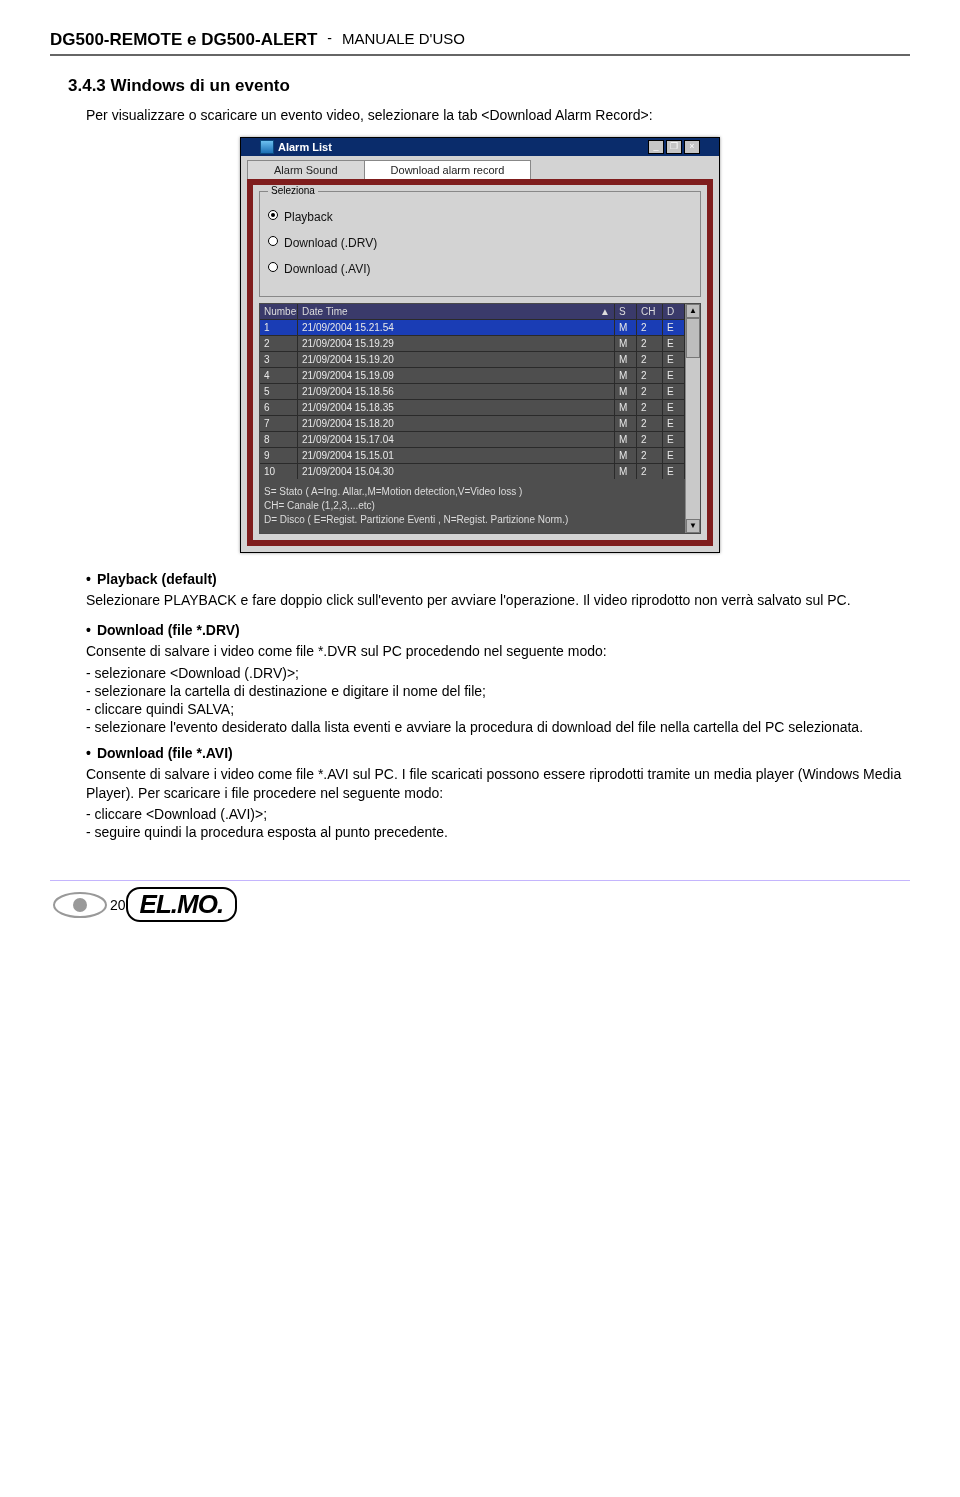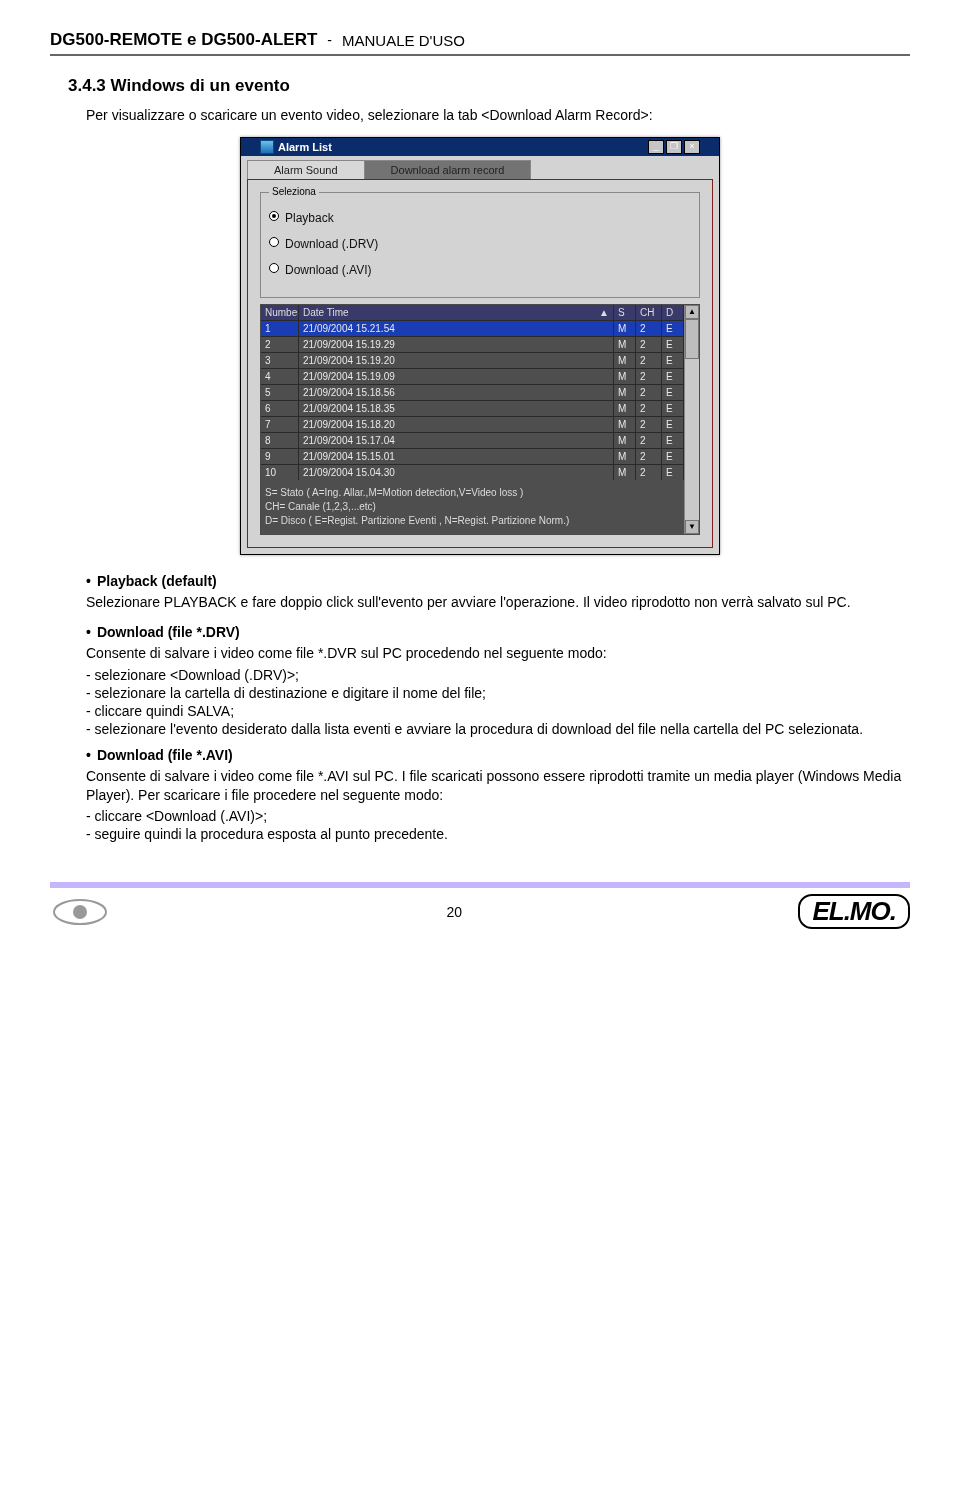--- a/index.html
+++ b/index.html
@@ -1,18 +1,18 @@
 <!DOCTYPE html>
 <html><head>
 <meta charset="utf-8">
 <style>
   *{box-sizing:border-box;margin:0;padding:0}
   body{background:#fff;font-family:Arial,Helvetica,sans-serif;font-size:14px;color:#000;width:960px}
   .page{padding:30px 50px 20px 50px}
-  .doc-header{display:flex;align-items:center;border-bottom:2px solid #666;padding-bottom:4px;margin-bottom:20px}
+  .doc-header{display:flex;align-items:flex-start;border-bottom:2px solid #666;padding-bottom:4px;margin-bottom:20px}
   .doc-header .title{font-weight:bold;font-size:17px}
   .doc-header .sep{margin:0 10px}
   .doc-header .sub{font-size:15px}
   h3{font-weight:bold;font-size:17px;margin:8px 0 10px 18px}
   .para{margin:0 0 12px 36px;line-height:1.35}
   .bullet{margin-left:36px;margin-bottom:4px}
   .bullet .dot{font-weight:bold;margin-right:6px}
   .sublist{margin-left:36px;margin-bottom:10px}
   .sublist div{margin:2px 0}
   .bold{font-weight:bold}
@@ -20,22 +20,22 @@
   
   .win{width:480px;background:#d3d3d3;border:1px solid #000;font-size:11px;font-family:Tahoma,Arial,sans-serif;box-shadow:0 0 3px rgba(0,0,0,.4)}
   .titlebar{background:#0a2c6b;color:#fff;display:flex;align-items:center;padding:2px 19px}
   .titlebar .ticon{width:14px;height:14px;background:linear-gradient(#6cc0f0,#1b6fb5);margin-right:4px;border:1px solid #0b4a80}
   .titlebar .ttxt{flex:1;font-weight:bold;font-size:11px}
   .winbtns{display:flex;gap:2px}
   .winbtns span{width:16px;height:14px;background:#c5c5c5;border:1px solid #000;display:flex;align-items:center;justify-content:center;font-size:9px;line-height:1}
   .tabrow{padding:4px 6px 0 6px;background:#d3d3d3}
   .tabs{display:flex}
   .tab{background:#d8d8d8;border:1px solid #888;border-bottom:none;padding:3px 26px;font-size:11px;margin-right:-1px;color:#222}
-  .tab.active{background:#737373;position:relative;z-index:2}
-  .panel{border:1px solid #7f1d1d;margin:0 6px 6px 6px;padding:12px;background:#d3d3d3}
+  .tab.active{background:#ffffff;position:relative;z-index:2}
+  .panel{border:6px solid #7f1d1d;margin:0 6px 6px 6px;padding:6px;background:#d3d3d3}
   .group{border:1px solid #888;padding:6px 8px 8px 8px;position:relative;margin-bottom:6px}
   .group .legend{position:absolute;top:-7px;left:8px;background:#d3d3d3;padding:0 3px;font-size:10px}
   .radio-row{display:flex;align-items:flex-start;margin:12px 0;font-size:12px;color:#111}
   .radio-row .r{width:10px;height:10px;border:1px solid #000;border-radius:50%;margin-right:6px;background:#fff;display:flex;align-items:center;justify-content:center}
   .radio-row .r.sel::after{content:"";width:4px;height:4px;background:#000;border-radius:50%}
   
   .tblwrap{display:flex;border:1px solid #4a4a4a;background:#4a4a4a}
   .tblbody{flex:1}
   .hdr{display:flex;background:#3a3a6a;color:#ddd;font-size:10px}
   .hdr div,.row div{padding:2px 4px;border-right:1px solid #2a2a2a;white-space:nowrap;overflow:hidden}
@@ -47,21 +47,21 @@
   .sorticon{float:right}
   .row{display:flex;background:#4e4e4e;color:#e8e8e8;font-size:10px;border-top:1px solid #2a2a2a}
   .row.sel{background:#1a3db5}
   .scrollbar{width:15px;background:#c9c9c9;border-left:1px solid #888;position:relative}
   .scrollbar .up,.scrollbar .down{height:14px;background:#bdbdbd;border:1px solid #777;display:flex;align-items:center;justify-content:center;font-size:8px}
   .scrollbar .thumb{height:40px;background:#bdbdbd;border:1px solid #777;margin:0}
   .scrollbar .track{flex:1}
   .scrollbar{display:flex;flex-direction:column}
   .notes{color:#dcdcdc;font-size:10px;padding:6px 4px;line-height:1.4;background:#4e4e4e}
   
-  .page-footer{margin-top:40px;border-top:6px solid #c4b5fd;display:flex;align-items:center;justify-content:space-between;padding-top:6px}
+  .page-footer{margin-top:40px;border-top:1px solid #c4b5fd;display:flex;align-items:center;padding-top:6px}
   .eye{width:60px;height:28px}
   .logo{font-family:Arial Black,Arial,sans-serif;font-style:italic;font-weight:900;font-size:26px;border:2px solid #000;border-radius:14px;padding:0 12px;letter-spacing:-1px}
 </style>
 </head>
 <body>
 
 <div class="page">
   <div class="doc-header">
     <span class="title">DG500-REMOTE e DG500-ALERT</span>
     <span class="sep">-</span>

